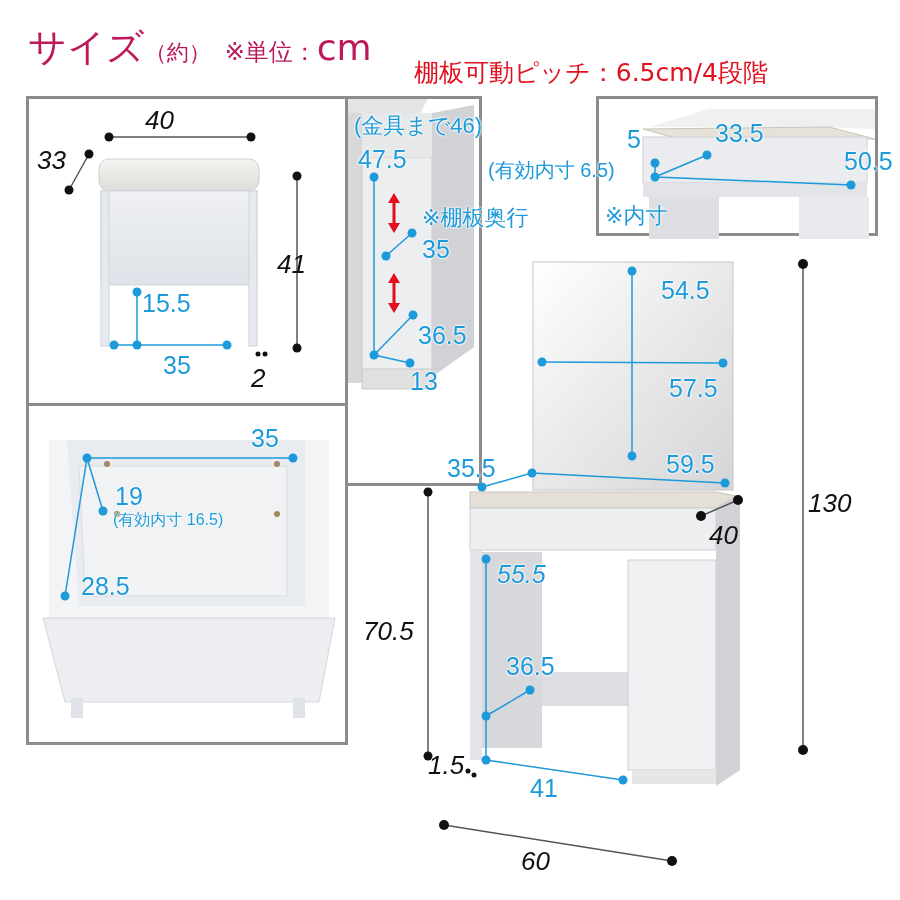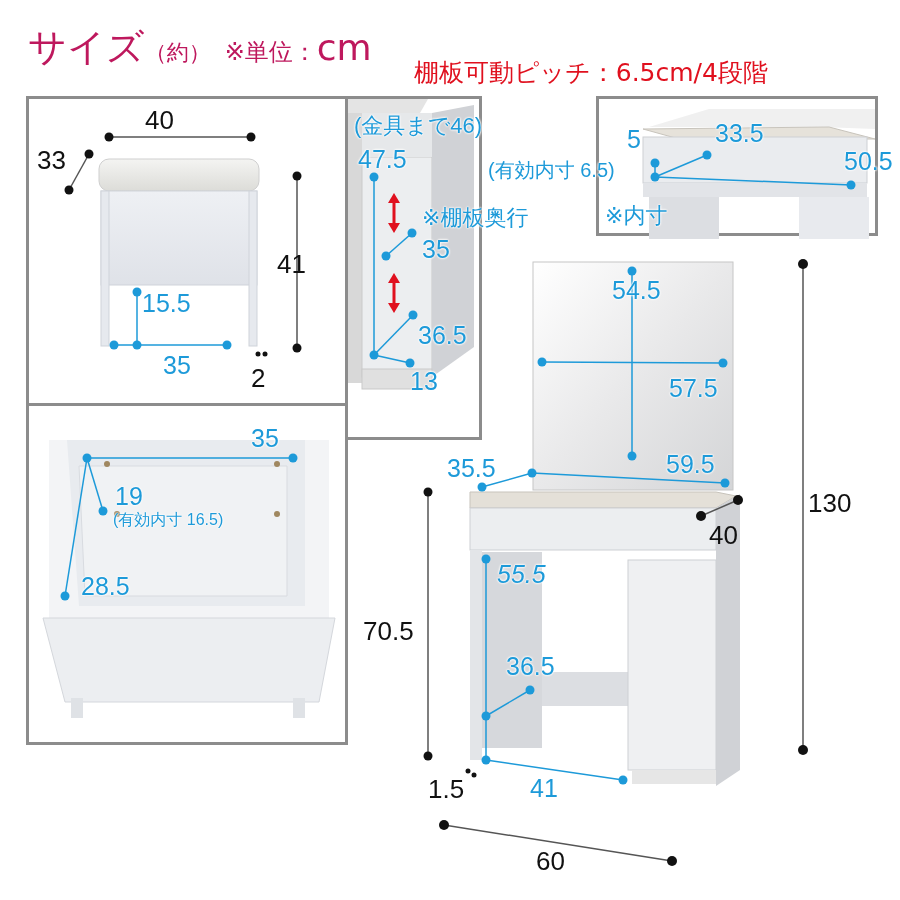--- a/index.html
+++ b/index.html
@@ -6,21 +6,21 @@
   body{width:900px;height:900px;position:relative;overflow:hidden;font-family:"Liberation Sans","DejaVu Sans",sans-serif;}
   .abs{position:absolute;}
   .title{left:28px;top:22px;font-size:38px;color:#be185d;white-space:nowrap;font-family:"DejaVu Sans",sans-serif;}
   .title .paren{font-size:22px;}
   .title .unit{font-size:24px;margin-left:14px;}
   .title .cm{font-size:36px;}
   .pitch{left:414px;top:56px;font-size:25px;color:#e0101e;white-space:nowrap;font-family:"DejaVu Sans",sans-serif;}
   .panel{position:absolute;border:3px solid #8c8c8c;background:#fff;box-sizing:border-box;}
   svg{position:absolute;left:0;top:0;}
   .lbl{position:absolute;white-space:nowrap;line-height:1;}
-  .blk{color:#111;font-size:26px;}
+  .blk{color:#111;font-size:26px;font-style:italic;}
   .blu{color:#1d9ad9;font-size:25px;text-shadow:0 0 2px #fff,0 0 2px #fff,0 0 3px #fff;}
   .bsm{font-size:16px;}
 </style>
 </head>
 <body>
 
 <div class="abs title"><span>サイズ</span><span class="paren">（約）</span><span class="unit">※単位：</span><span class="cm">cm</span></div>
 <div class="abs pitch">棚板可動ピッチ：6.5cm/4段階</div>
 
 <div class="panel" style="left:26px;top:96px;width:322px;height:310px;">
@@ -62,21 +62,21 @@
       <circle cx="108" cy="193" r="4.5" fill="#1d9ad9"></circle>
   </svg>
   <div class="lbl blk" style="left:116px;top:8px;">40</div>
   <div class="lbl blk" style="left:8px;top:48px;">33</div>
   <div class="lbl blk" style="left:248px;top:152px;">41</div>
   <div class="lbl blu" style="left:113px;top:192px;text-align:center;">15.5</div>
   <div class="lbl blu" style="left:134px;top:254px;">35</div>
   <div class="lbl blk" style="left:222px;top:266px;">2</div>
 </div>
 
-<div class="panel" style="left:345px;top:96px;width:137px;height:344px;">
+<div class="panel" style="left:345px;top:96px;width:137px;height:390px;">
   <svg width="137" height="310">
     <polygon points="0,0 80,0 72,14 0,14" fill="#e4e4e4"></polygon>
     <rect x="0" y="14" width="14" height="270" fill="#d8d8d8"></rect>
     <rect x="14" y="58" width="70" height="220" fill="#eceef0" stroke="#c9c9c9"></rect>
     <polygon points="84,14 126,6 126,248 84,278" fill="#d0d2d6"></polygon>
     <rect x="14" y="14" width="70" height="44" fill="#e6e8ea"></rect>
     <rect x="14" y="270" width="70" height="20" fill="#e0e0e0" stroke="#c9c9c9"></rect>
 
     <line x1="26" y1="78" x2="26" y2="256" stroke="#1d9ad9" stroke-width="1.5"></line>
     <line x1="26" y1="256" x2="62" y2="264" stroke="#1d9ad9" stroke-width="1.5"></line>
@@ -206,24 +206,24 @@
   <line x1="486" y1="559" x2="486" y2="760" stroke="#1d9ad9" stroke-width="1.5"></line>
   <line x1="486" y1="716" x2="530" y2="690" stroke="#1d9ad9" stroke-width="1.5"></line>
   <line x1="486" y1="760" x2="623" y2="780" stroke="#1d9ad9" stroke-width="1.5"></line>
   <circle cx="486" cy="559" r="4.5" fill="#1d9ad9"></circle>
     <circle cx="486" cy="716" r="4.5" fill="#1d9ad9"></circle>
   <circle cx="530" cy="690" r="4.5" fill="#1d9ad9"></circle>
     <circle cx="486" cy="760" r="4.5" fill="#1d9ad9"></circle>
     <circle cx="623" cy="780" r="4.5" fill="#1d9ad9"></circle>
 </svg>
 
-<div class="lbl blu" style="left:612px;top:278px;">54.5</div>
+<div class="lbl blu" style="left:661px;top:278px;">54.5</div>
 <div class="lbl blu" style="left:669px;top:376px;">57.5</div>
 <div class="lbl blu" style="left:447px;top:456px;">35.5</div>
 <div class="lbl blu" style="left:666px;top:452px;">59.5</div>
 <div class="lbl blk" style="left:709px;top:522px;">40</div>
 <div class="lbl blk" style="left:808px;top:490px;">130</div>
 <div class="lbl blk" style="left:363px;top:610px;margin-top:8px;">70.5</div>
 <div class="lbl blu" style="left:497px;top:562px;font-style:italic;">55.5</div>
 <div class="lbl blu" style="left:506px;top:654px;">36.5</div>
 <div class="lbl blu" style="left:530px;top:776px;">41</div>
-<div class="lbl blk" style="left:428px;top:776px;text-align:center;">1.5</div>
-<div class="lbl blk" style="left:536px;top:848px;">60</div>
+<div class="lbl blk" style="left:428px;top:752px;text-align:center;">1.5</div>
+<div class="lbl blk" style="left:521px;top:848px;">60</div>
 
 </body></html>

